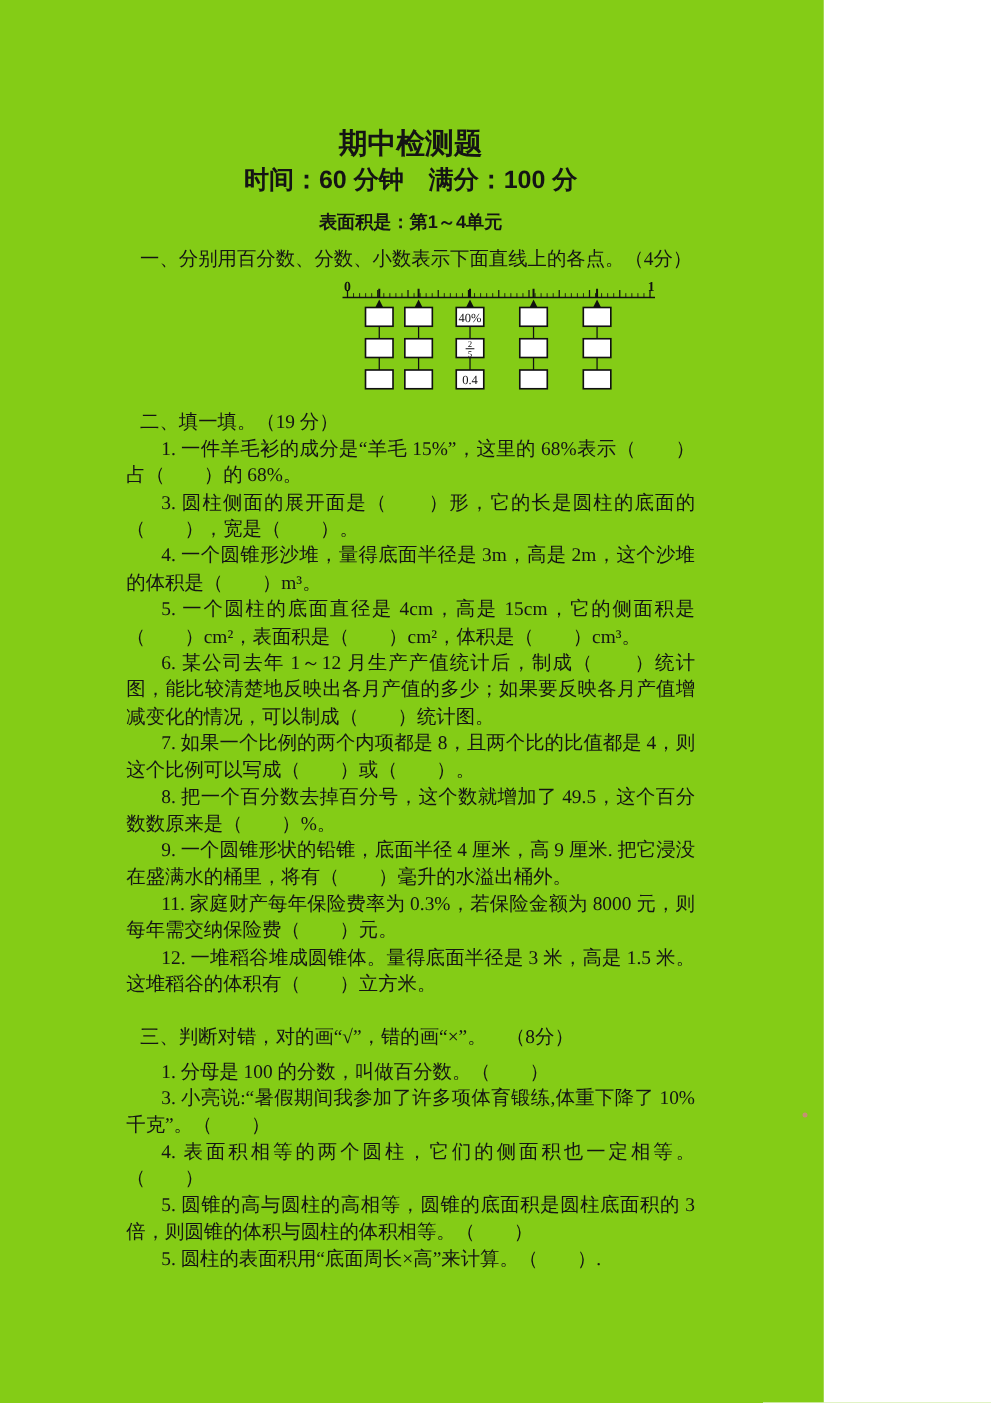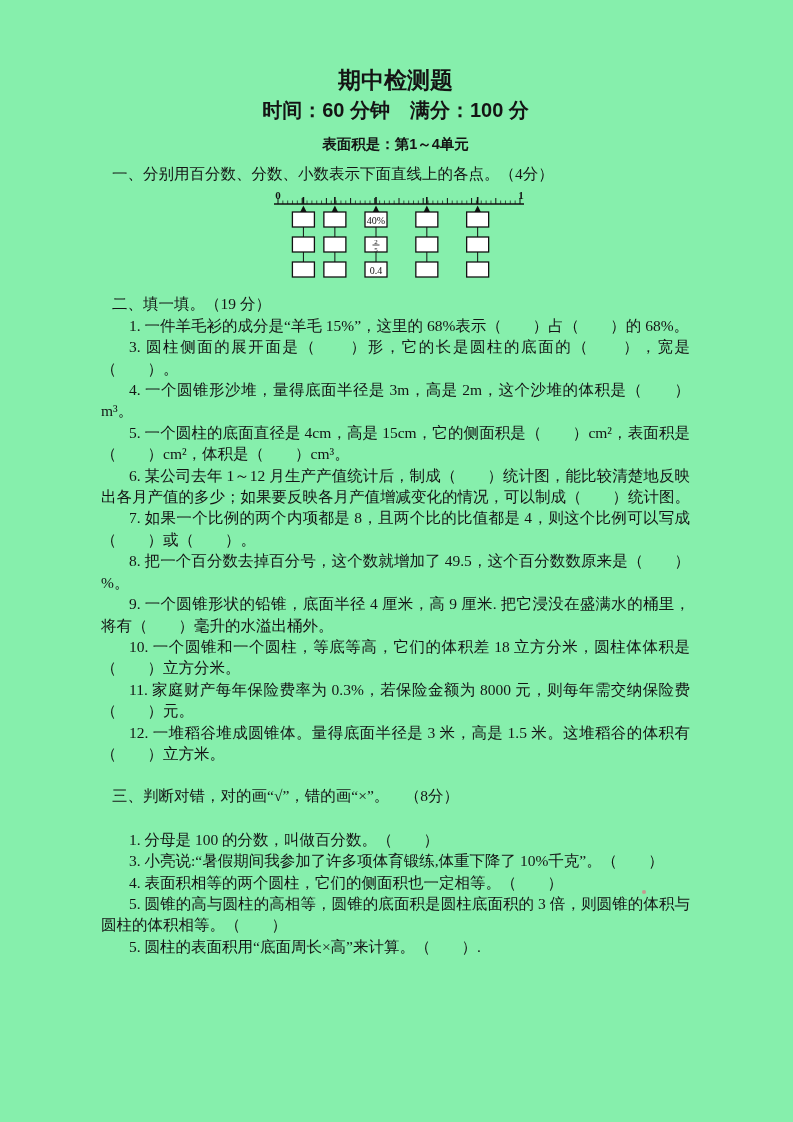--- a/index.html
+++ b/index.html
@@ -1,21 +1,21 @@
 <!DOCTYPE html>
 <html><head>
 <meta charset="utf-8">
 <style>
   html,body { margin:0; padding:0; background:#ffffff; }
   .page {
     position:relative;
-    width:793px; height:1122px;
-    background:#86efac;
+    width:659px; height:1122px;
+    background:#84cc16;
     box-sizing:border-box;
-    padding:66px 103px 0 101px;
+    padding:100px 103px 0 101px;
     font-family:"Liberation Serif","DejaVu Serif",serif;
     font-size:15.5px; line-height:21.4px;
     color:#141414;
     overflow:hidden;
   }
   .title {
     font-family:"Liberation Sans","DejaVu Sans",sans-serif;
     font-weight:700; font-size:23px; line-height:28px; text-align:center;
   }
   .meta {
@@ -26,21 +26,21 @@
   .scope {
     font-family:"Liberation Sans","DejaVu Sans",sans-serif;
     font-weight:700; font-size:14.5px; line-height:20px; text-align:center;
     margin-top:11px;
   }
   p { margin:0; }
   .sec { margin:9px 0 0 11px; }
   .sec2 { margin-top:12px; }
   .sec3 { margin-top:21px; }
   .item { text-indent:28px; text-align:justify; }
-  .judge-first { margin-top:22px; }
+  .judge-first { margin-top:6px; }
   .diagram { margin:3px 0 0 170px; height:94px; }
   .stray {
     position:absolute; left:642px; top:890px;
     width:4px; height:4px; border-radius:50%;
     background:#d4838a; opacity:.8;
   }
 </style>
 </head>
 <body>
 
@@ -158,21 +158,20 @@
 
   <p class="sec sec2">二、填一填。（19 分）</p>
   <p class="item">1. 一件羊毛衫的成分是“羊毛 15%”，这里的 68%表示（　　）占（　　）的 68%。</p>
   <p class="item">3. 圆柱侧面的展开面是（　　）形，它的长是圆柱的底面的（　　），宽是（　　）。</p>
   <p class="item">4. 一个圆锥形沙堆，量得底面半径是 3m，高是 2m，这个沙堆的体积是（　　）m³。</p>
   <p class="item">5. 一个圆柱的底面直径是 4cm，高是 15cm，它的侧面积是（　　）cm²，表面积是（　　）cm²，体积是（　　）cm³。</p>
   <p class="item">6. 某公司去年 1～12 月生产产值统计后，制成（　　）统计图，能比较清楚地反映出各月产值的多少；如果要反映各月产值增减变化的情况，可以制成（　　）统计图。</p>
   <p class="item">7. 如果一个比例的两个内项都是 8，且两个比的比值都是 4，则这个比例可以写成（　　）或（　　）。</p>
   <p class="item">8. 把一个百分数去掉百分号，这个数就增加了 49.5，这个百分数数原来是（　　）%。</p>
   <p class="item">9. 一个圆锥形状的铅锥，底面半径 4 厘米，高 9 厘米. 把它浸没在盛满水的桶里，将有（　　）毫升的水溢出桶外。</p>
-  <p class="item">10. 一个圆锥和一个圆柱，等底等高，它们的体积差 18 立方分米，圆柱体体积是（　　）立方分米。</p>
   <p class="item">11. 家庭财产每年保险费率为 0.3%，若保险金额为 8000 元，则每年需交纳保险费（　　）元。</p>
   <p class="item">12. 一堆稻谷堆成圆锥体。量得底面半径是 3 米，高是 1.5 米。这堆稻谷的体积有（　　）立方米。</p>
 
   <p class="sec sec3">三、判断对错，对的画“√”，错的画“×”。　（8分）</p>
   <p class="item judge-first">1. 分母是 100 的分数，叫做百分数。（　　）</p>
   <p class="item">3. 小亮说:“暑假期间我参加了许多项体育锻练,体重下降了 10%千克”。（　　）</p>
   <p class="item">4. 表面积相等的两个圆柱，它们的侧面积也一定相等。（　　）</p>
   <p class="item">5. 圆锥的高与圆柱的高相等，圆锥的底面积是圆柱底面积的 3 倍，则圆锥的体积与圆柱的体积相等。（　　）</p>
   <p class="item">5. 圆柱的表面积用“底面周长×高”来计算。（　　）.</p>
 

